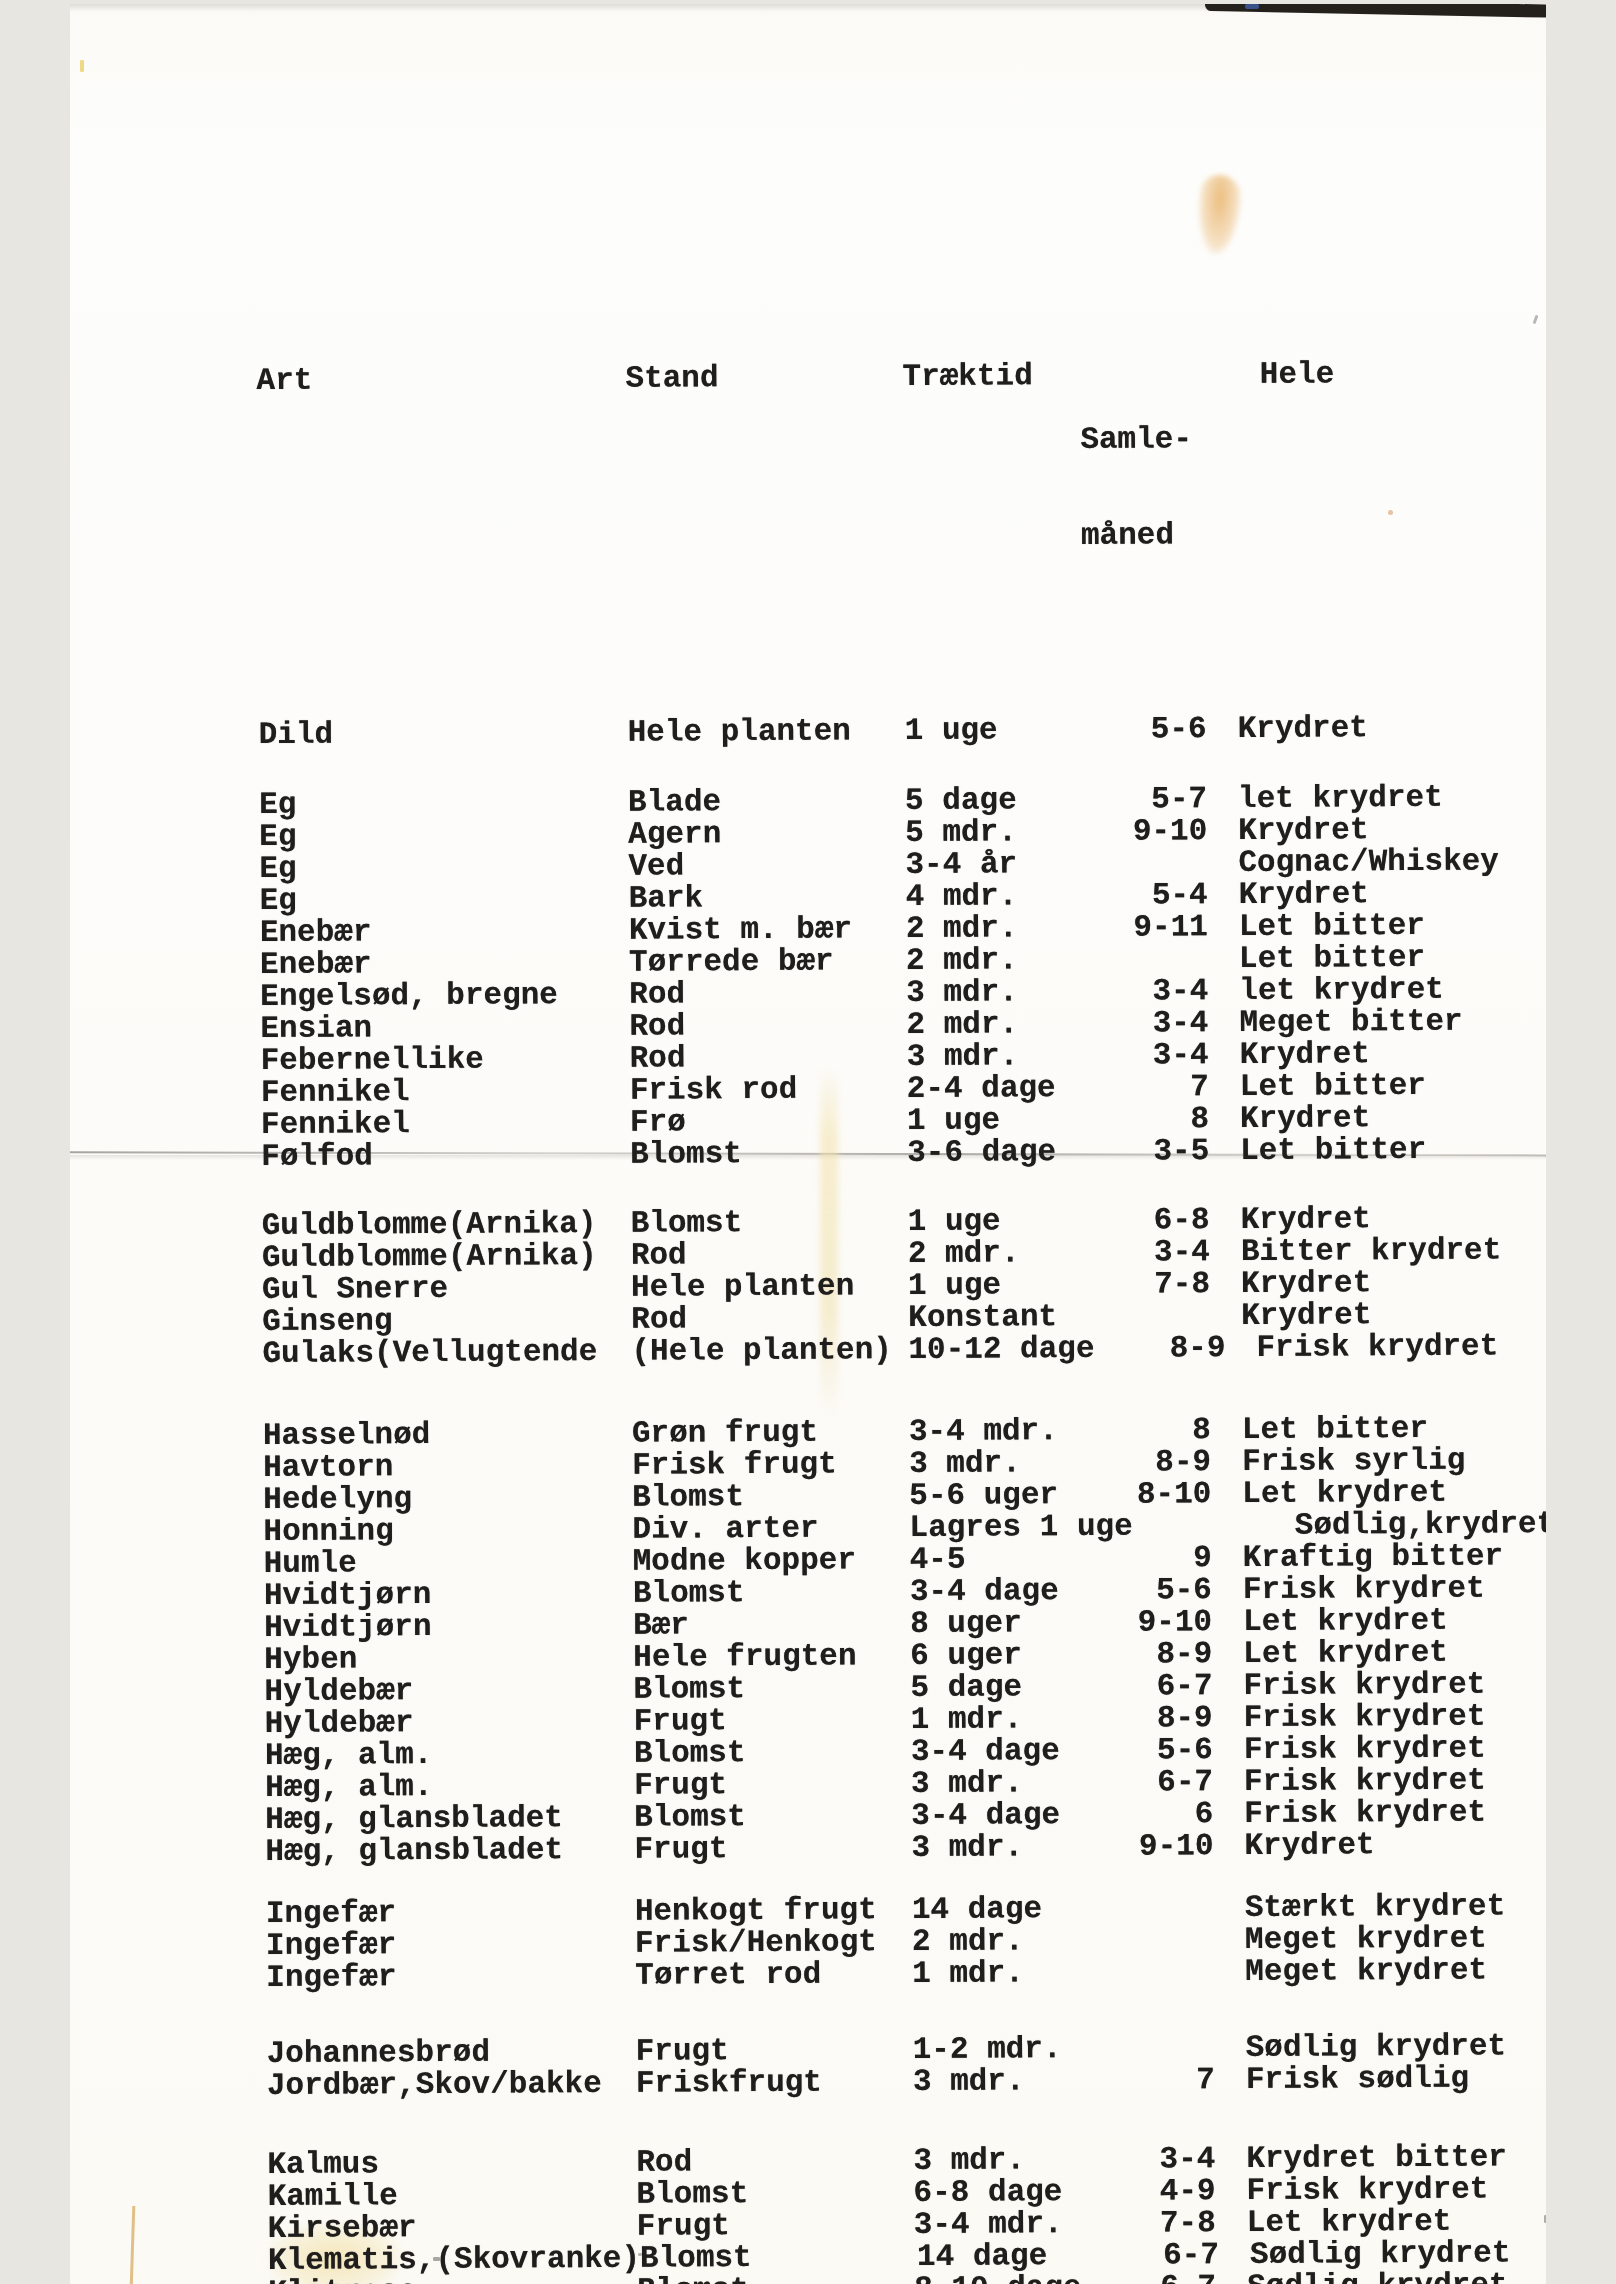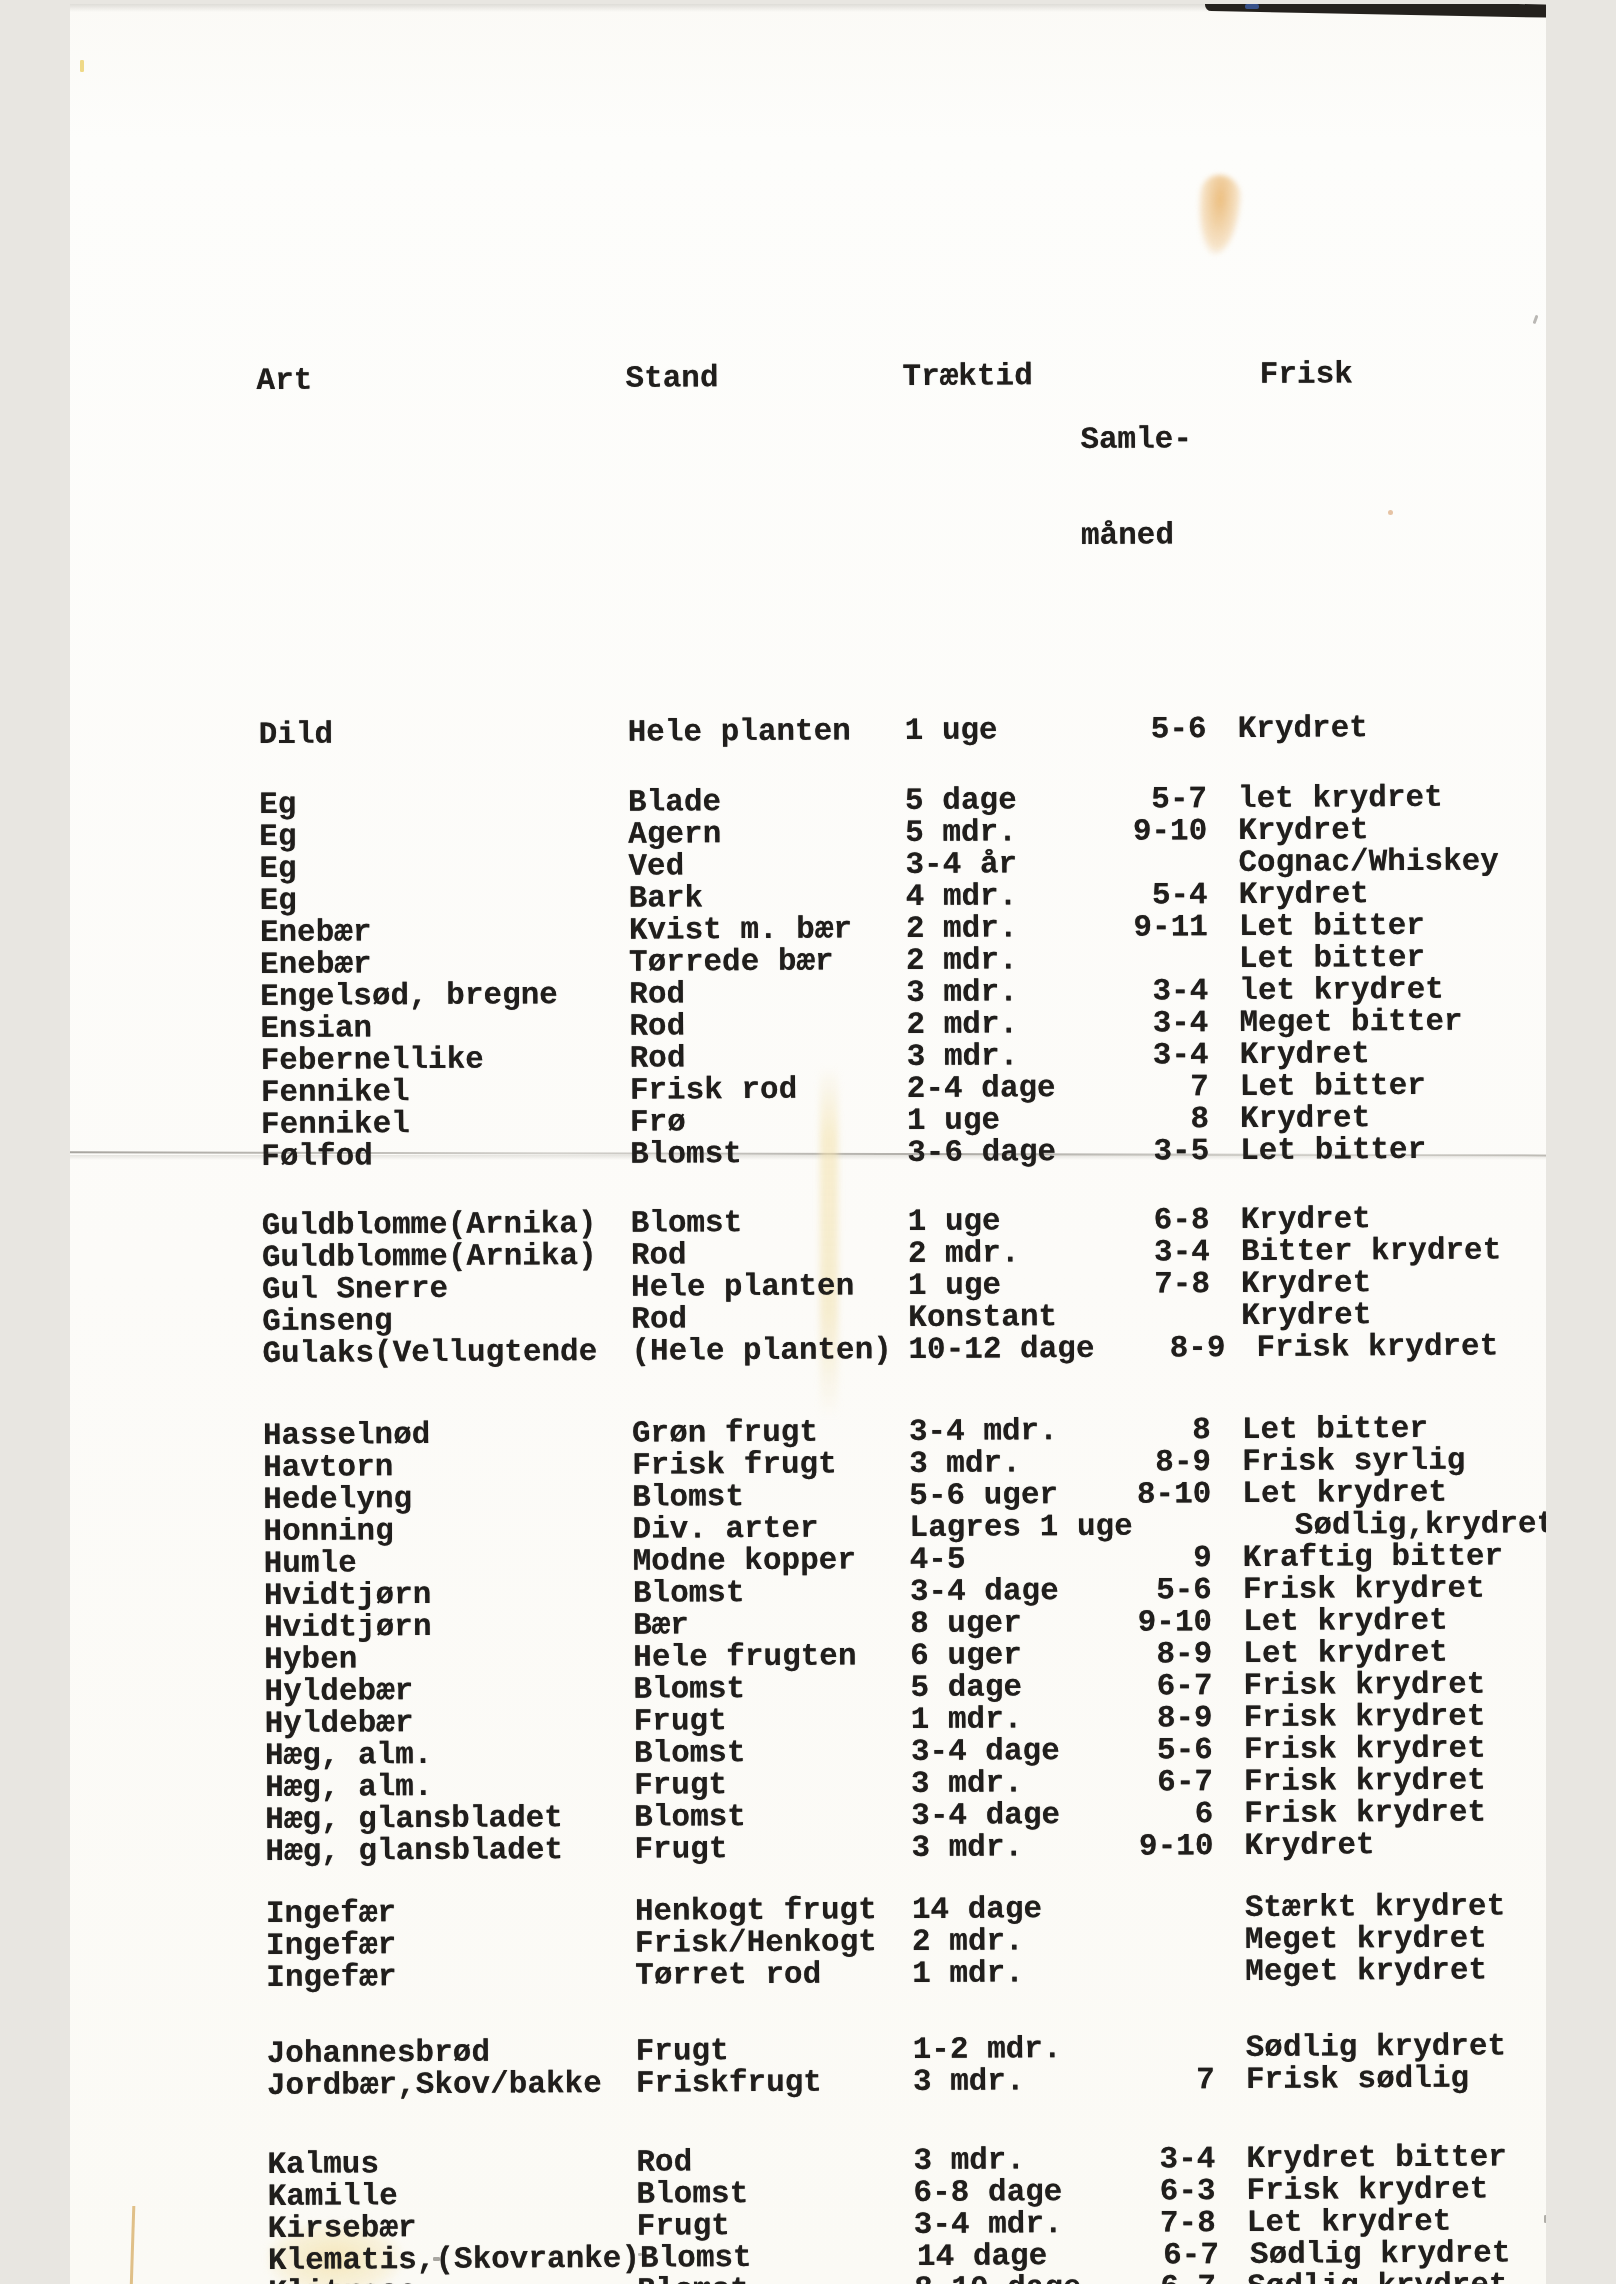--- a/index.html
+++ b/index.html
@@ -109,21 +109,21 @@
 
   <div class="content">
     <div class="hrow">
       <div class="c1">Art</div>
       <div class="c2">Stand</div>
       <div class="c3">Træktid</div>
       <div class="c4h">
         <div>Samle-</div>
         <div>måned</div>
       </div>
-      <div class="c5">Frisk</div>
+      <div class="c5">Hele</div>
     </div>
     <div><div class="group group-1"><div class="row">
       <span class="c1">Dild</span>
       <span class="c2">Hele planten</span>
       <span class="c3">1 uge</span>
       <span class="c4">5-6</span>
       <span class="c5">Krydret</span>
     </div></div><div class="group group-2"><div class="row">
       <span class="c1">Eg</span>
       <span class="c2">Blade</span>
@@ -343,21 +343,21 @@
     </div></div><div class="group group-7"><div class="row">
       <span class="c1">Kalmus</span>
       <span class="c2">Rod</span>
       <span class="c3">3 mdr.</span>
       <span class="c4">3-4</span>
       <span class="c5">Krydret bitter</span>
     </div><div class="row">
       <span class="c1">Kamille</span>
       <span class="c2">Blomst</span>
       <span class="c3">6-8 dage</span>
-      <span class="c4">6-3</span>
+      <span class="c4">4-9</span>
       <span class="c5">Frisk krydret</span>
     </div><div class="row">
       <span class="c1">Kirsebær</span>
       <span class="c2">Frugt</span>
       <span class="c3">3-4 mdr.</span>
       <span class="c4">7-8</span>
       <span class="c5">Let krydret</span>
     </div><div class="row">
       <span class="c1">Klematis,(Skovranke)</span>
       <span class="c2">Blomst</span>

